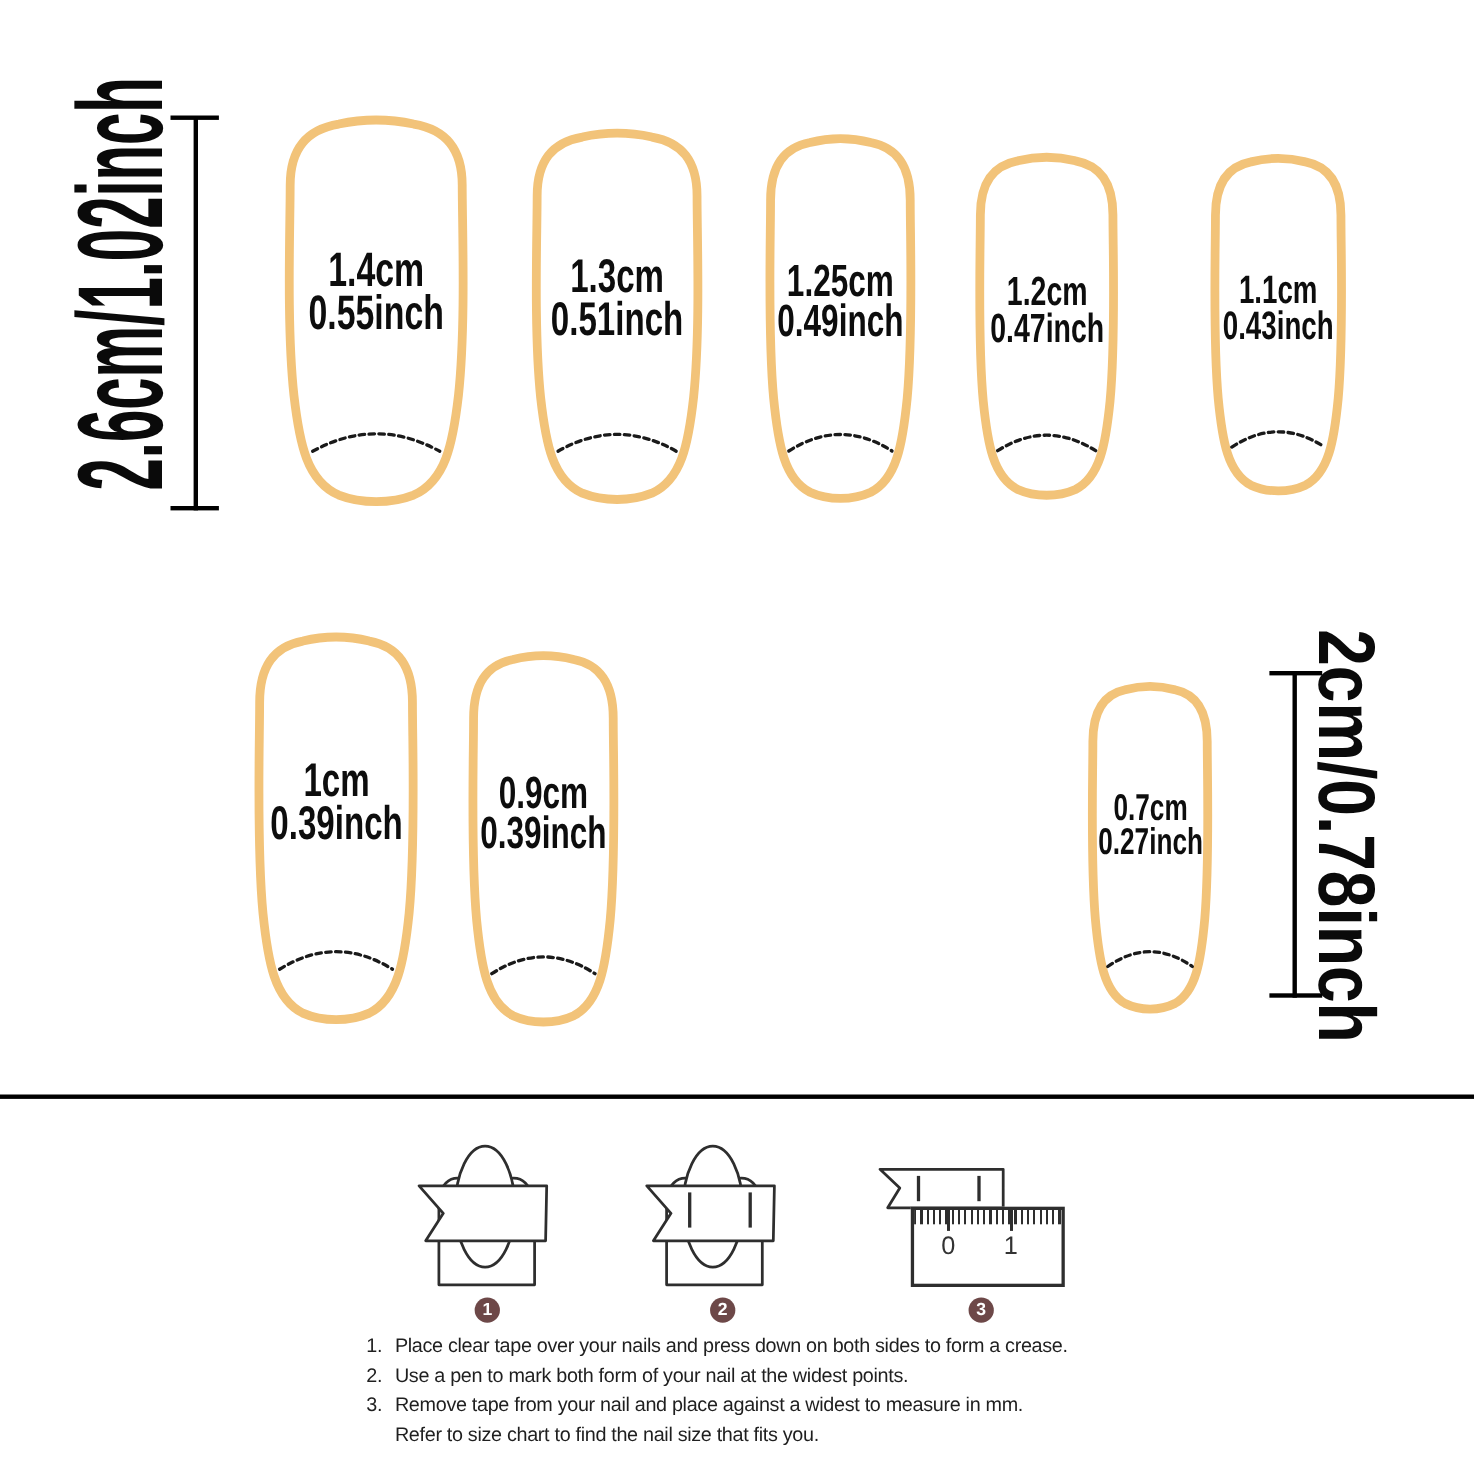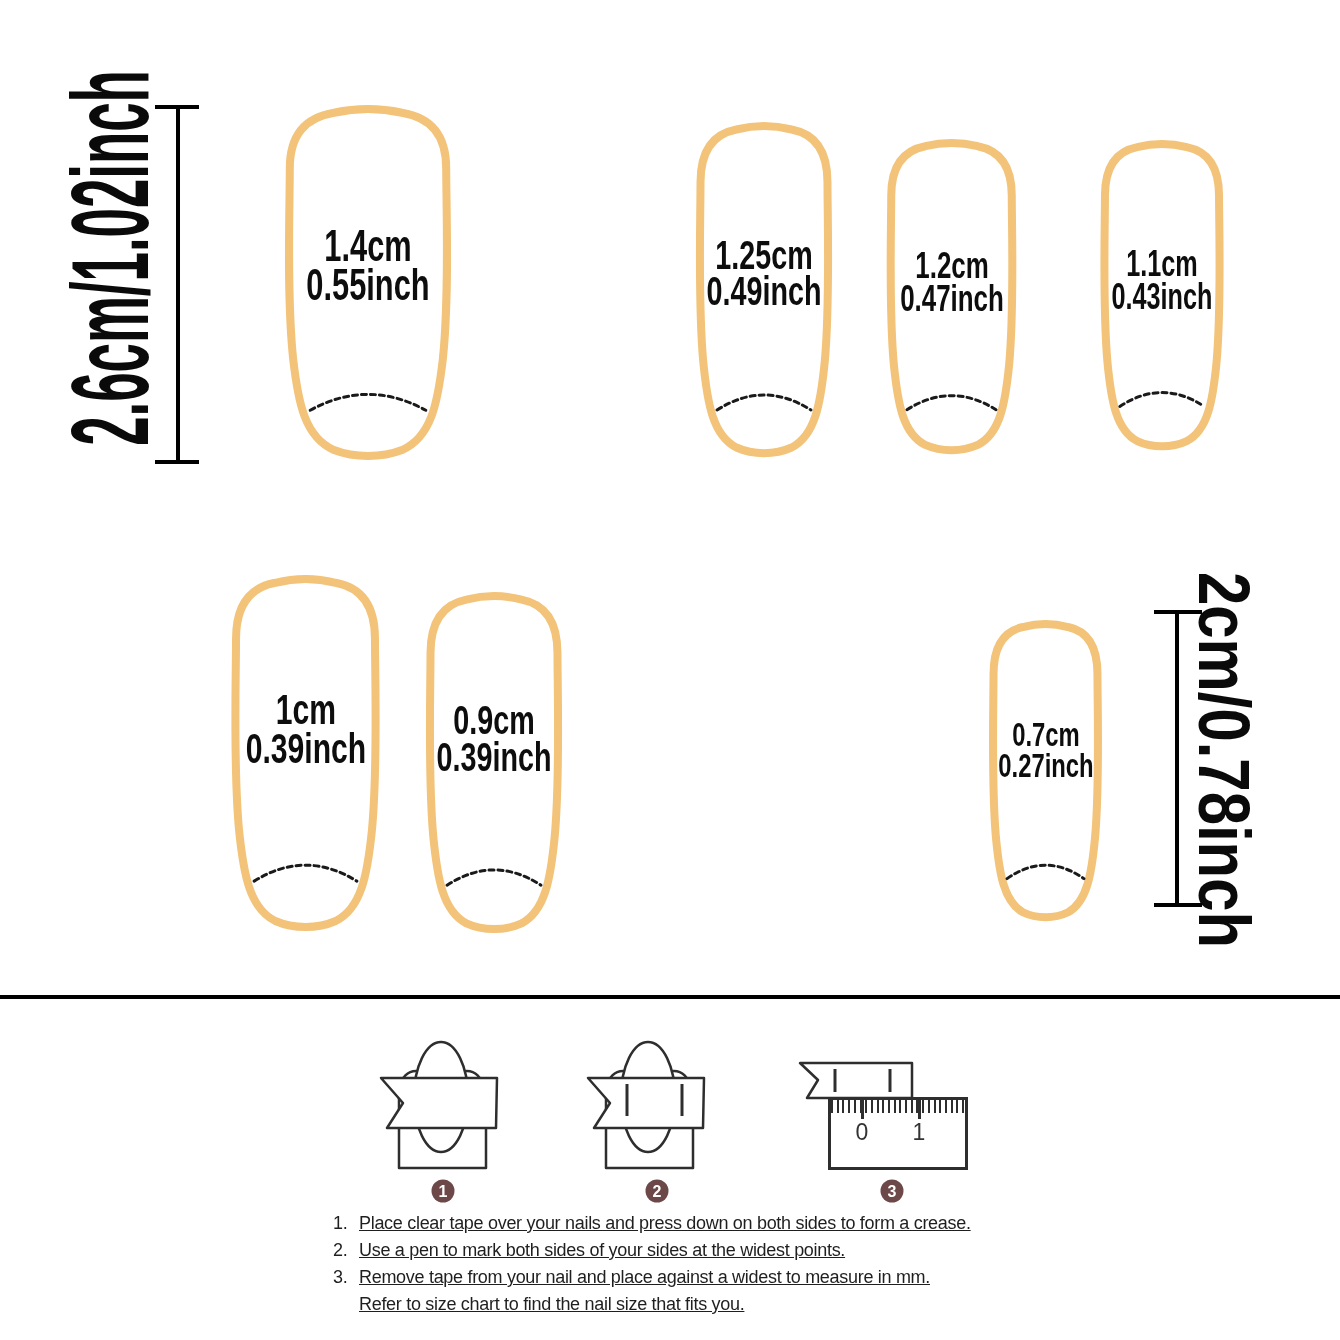--- a/index.html
+++ b/index.html
@@ -74,45 +74,55 @@
     transform:translate(-50%,-50%); line-height:1;
   }
 
   
   .steps {
     position:absolute; left:333px; top:1210px; width:790px;
     font-size:18px; letter-spacing:-0.3px; color:#1f1f1f; line-height:27px;
   }
   .step { display:flex; }
   .step .num { width:26px; flex:0 0 26px; }
-  .step .txt { flex:1;text-decoration:underline; }
+  .step .txt { flex:1; }
 </style>
 </head>
 <body>
 
 <div class="canvas">
 
   <div class="vlabel left">2.6cm/1.02inch</div>
   <div class="mline">
     <div class="bar" style="left:176px; top:107px; width:4px; height:357px;"></div>
     <div class="cap" style="left:155px; top:105px; width:44px;"></div>
     <div class="cap" style="left:155px; top:460px; width:44px;"></div>
   </div>
 
-  <div class="nail row1" style="left:283px; top:108px; width:170px; height:350px;">
+  <div class="nail row1" style="left:257px; top:108px; width:170px; height:350px;">
     <svg viewBox="0 0 100 220" preserveAspectRatio="none">
       <path class="outline" vector-effect="non-scaling-stroke" d="M30,3 C13,6 4,17 4,38 C4,62 2,118 6,158 C9,186 13,207 30,215 C42,220 58,220 70,215 C87,207 91,186 94,158 C98,118 96,62 96,38 C96,17 87,6 70,3 C57,0 43,0 30,3 Z"></path>
       <path class="smile" vector-effect="non-scaling-stroke" d="M16,190 Q50,170 84,190"></path>
     </svg>
     <div class="nlabel" style="font-size:44px;">
       <div>1.4cm</div>
       <div>0.55inch</div>
     </div>
   </div>
 
+  <div class="nail row1" style="left:482px; top:120px; width:158px; height:336px;">
+    <svg viewBox="0 0 100 220" preserveAspectRatio="none">
+      <path class="outline" vector-effect="non-scaling-stroke" d="M30,3 C13,6 4,17 4,38 C4,62 2,118 6,158 C9,186 13,207 30,215 C42,220 58,220 70,215 C87,207 91,186 94,158 C98,118 96,62 96,38 C96,17 87,6 70,3 C57,0 43,0 30,3 Z"></path>
+      <path class="smile" vector-effect="non-scaling-stroke" d="M16,190 Q50,170 84,190"></path>
+    </svg>
+    <div class="nlabel" style="font-size:43px;">
+      <div>1.3cm</div>
+      <div>0.51inch</div>
+    </div>
+  </div>
 
   <div class="nail row1" style="left:695px; top:125px; width:138px; height:330px;">
     <svg viewBox="0 0 100 220" preserveAspectRatio="none">
       <path class="outline" vector-effect="non-scaling-stroke" d="M30,3 C13,6 4,17 4,38 C4,62 2,118 6,158 C9,186 13,207 30,215 C42,220 58,220 70,215 C87,207 91,186 94,158 C98,118 96,62 96,38 C96,17 87,6 70,3 C57,0 43,0 30,3 Z"></path>
       <path class="smile" vector-effect="non-scaling-stroke" d="M16,190 Q50,170 84,190"></path>
     </svg>
     <div class="nlabel" style="font-size:41px;">
       <div>1.25cm</div>
       <div>0.49inch</div>
     </div>
@@ -224,21 +234,21 @@
   <div class="badge" style="left:657px; top:1191px;">2</div>
   <div class="badge" style="left:892px; top:1191px;">3</div>
 
   <div class="steps">
     <div class="step">
       <span class="num">1.</span>
       <span class="txt">Place clear tape over your nails and press down on both sides to form a crease.</span>
     </div>
     <div class="step">
       <span class="num">2.</span>
-      <span class="txt">Use a pen to mark both sides of your sides at the widest points.</span>
+      <span class="txt">Use a pen to mark both form of your nail at the widest points.</span>
     </div>
     <div class="step">
       <span class="num">3.</span>
       <span class="txt">
         <span>Remove tape from your nail and place against a widest to measure in mm.</span>
         <br>
         <span>Refer to size chart to find the nail size that fits you.</span>
       </span>
     </div>
   </div>

